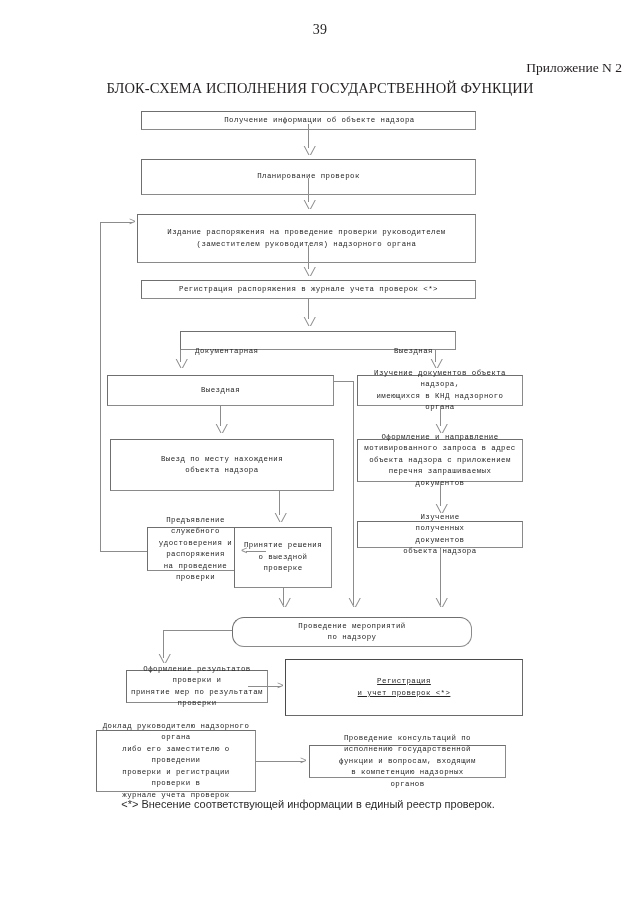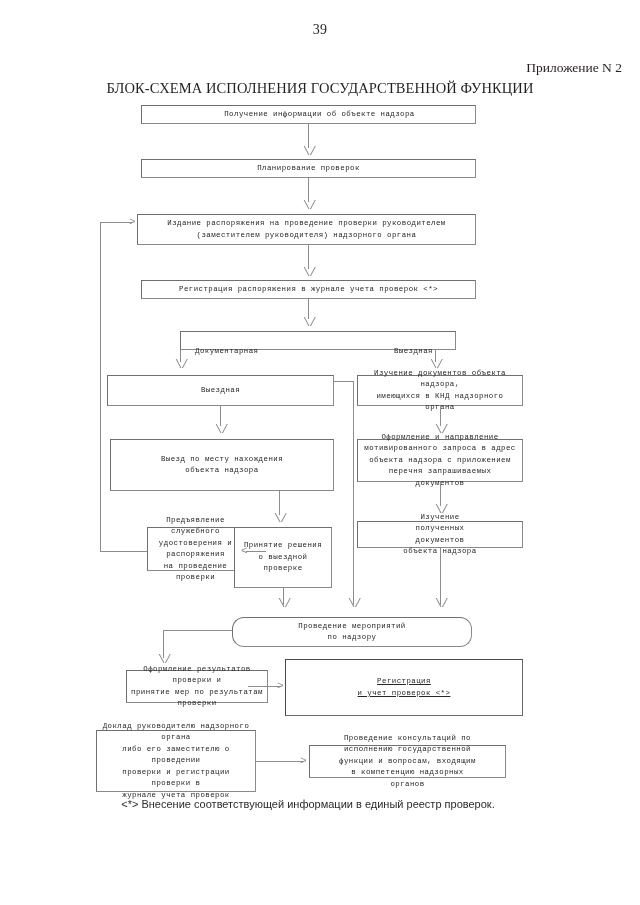--- a/index.html
+++ b/index.html
@@ -146,29 +146,29 @@
 <body>
 
 <div id="page">
 
   <div class="page-number">39</div>
 
   <div class="annex">Приложение N 2</div>
 
   <div class="chart-title">БЛОК-СХЕМА ИСПОЛНЕНИЯ ГОСУДАРСТВЕННОЙ ФУНКЦИИ</div>
 
-  <div class="node" style="left:141px; top:105px; width:335px; height:19px;padding-left:26px;">Получение информации об объекте надзора</div>
+  <div class="node" style="left:141px; top:111px; width:335px; height:19px;padding-left:26px;">Получение информации об объекте надзора</div>
   <div class="vline" style="left:308px; top:124px; height:24px;"></div>
   <div class="arrow-down" style="left:303px; top:146px;">\/</div>
 
-  <div class="node" style="left:141px; top:159px; width:335px; height:19px;">Планирование проверок</div>
+  <div class="node" style="left:141px; top:159px; width:335px; height:36px;">Планирование проверок</div>
   <div class="vline" style="left:308px; top:178px; height:24px;"></div>
   <div class="arrow-down" style="left:303px; top:200px;">\/</div>
 
-  <div class="node" style="left:137px; top:214px; width:339px; height:31px;">Издание распоряжения на проведение проверки руководителем
+  <div class="node" style="left:137px; top:214px; width:339px; height:49px;">Издание распоряжения на проведение проверки руководителем
 (заместителем руководителя) надзорного органа</div>
   <div class="vline" style="left:308px; top:245px; height:24px;"></div>
   <div class="arrow-down" style="left:303px; top:267px;">\/</div>
 
   <div class="node" style="left:141px; top:280px; width:335px; height:19px;">Регистрация распоряжения в журнале учета проверок &lt;*&gt;</div>
   <div class="vline" style="left:308px; top:299px; height:20px;"></div>
   <div class="arrow-down" style="left:303px; top:317px;">\/</div>
 
   <div class="node split" style="left:180px; top:331px; width:276px; height:19px;">
     <div class="split-inner">

